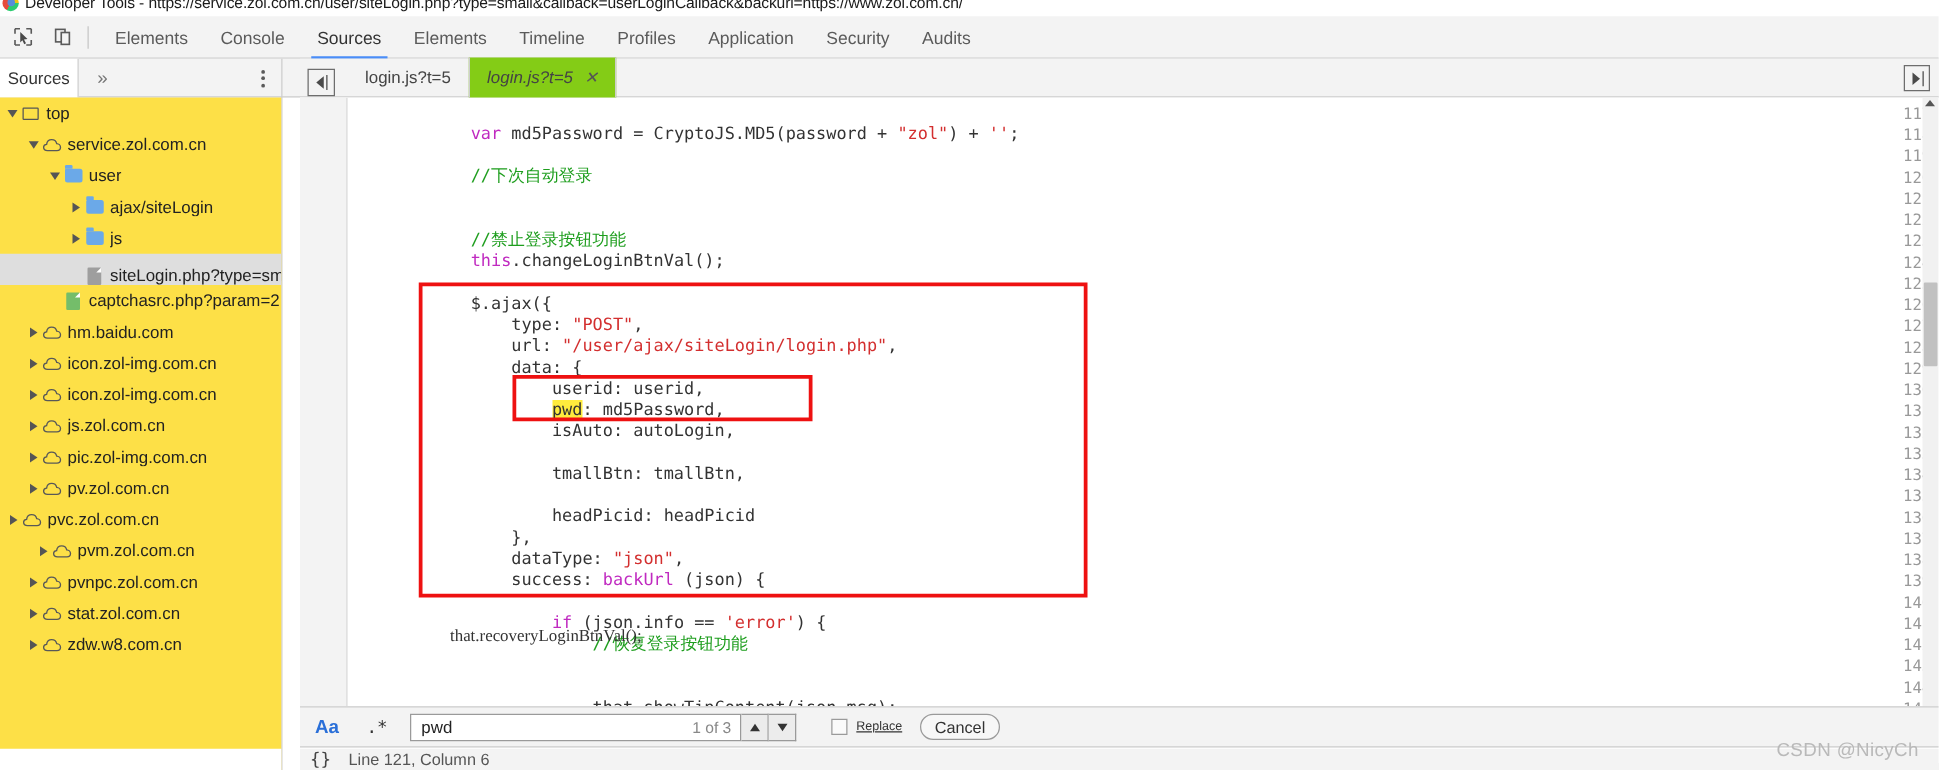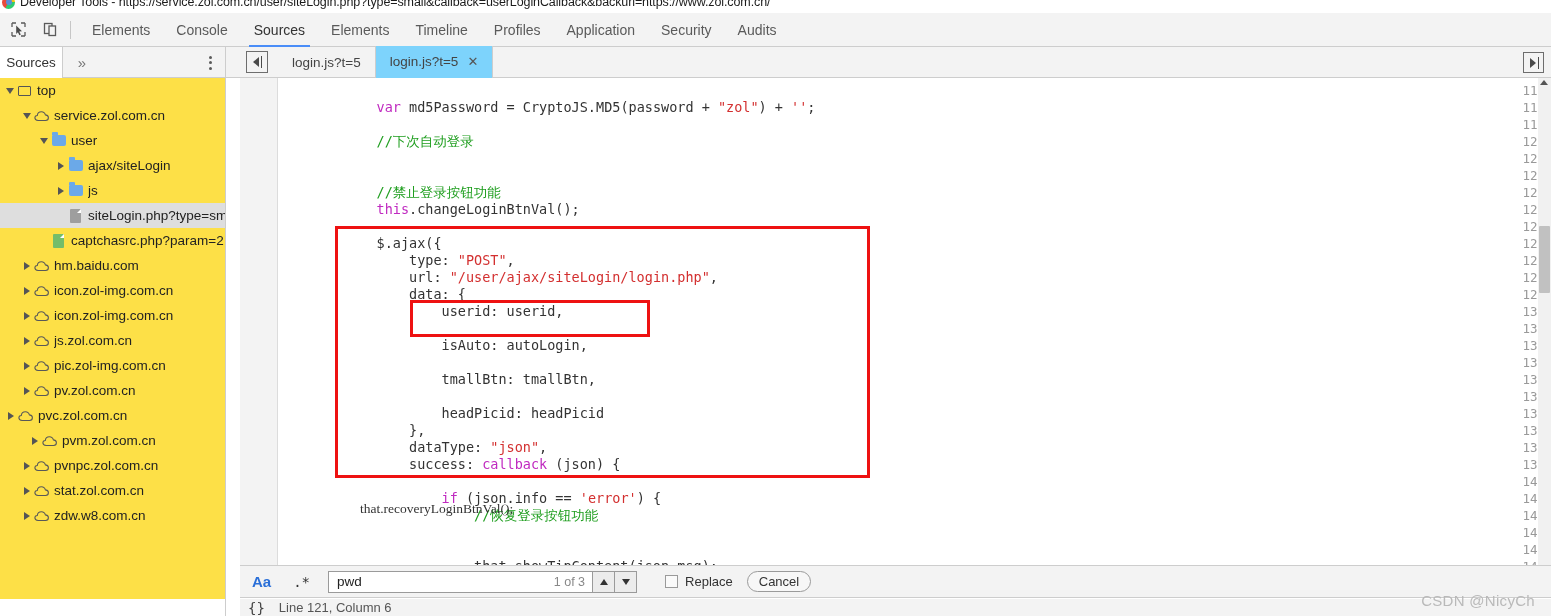--- a/index.html
+++ b/index.html
@@ -94,39 +94,39 @@
 
   .sidebar-sep {
     position: absolute; left: 225px; top: 47px; width: 1px; height: 569px;
     background: #cdcdcd;
   }
 
   
   .editor-tabbar {
     position: absolute; left: 240px; top: 47px; width: 1311px; height: 31px;
     background: #f3f3f3; border-bottom: 1px solid #cdcdcd;
-    display: flex; align-items: center;
+    display: flex; align-items: flex-end;
   }
   .nav-toggle {
     width: 22px; height: 22px; margin-left: 6px; margin-right: 10px;
     border: 1px solid #6d6d6d; display: flex; align-items: center; justify-content: center;
     cursor: pointer; background: #f3f3f3;
   }
   .nav-toggle .tri {
     width: 0; height: 0; border-top: 5px solid transparent; border-bottom: 5px solid transparent;
     border-right: 6px solid #4a4a4a; margin-right: 2px;
   }
   .nav-toggle .bar { width: 1px; height: 12px; background: #4a4a4a; }
   .ftab {
     height: 31px; line-height: 31px; padding: 0 14px;
     font-size: 13.5px; color: #444; cursor: pointer; white-space: nowrap;
   }
   .ftab.active {
-    background: #7dd3fc; border-left: 1px solid #cdcdcd; border-right: 1px solid #cdcdcd;
-    height: 32px; position: relative; z-index: 2;
+    background: #84cc16; border-left: 1px solid #cdcdcd; border-right: 1px solid #cdcdcd;
+    height: 32px; position: relative; z-index: 2; font-style: italic;
   }
   .ftab .x { margin-left: 9px; color: #555; font-size: 13px; cursor: pointer; }
   .panel-right-btn {
     position: absolute; right: 7px; top: 5px;
     width: 21px; height: 21px; border: 1px solid #6d6d6d;
     display: flex; align-items: center; justify-content: center; cursor: pointer;
   }
   .panel-right-btn .tri {
     width: 0; height: 0; border-top: 5px solid transparent; border-bottom: 5px solid transparent;
     border-left: 6px solid #4a4a4a; margin-left: 1px;
@@ -135,21 +135,21 @@
 
   
   .sidebar {
     position: absolute; left: 0; top: 78px; width: 225px; height: 538px;
     background: #fde047; overflow: hidden;
   }
   .tree-row {
     height: 25px; display: flex; align-items: center;
     font-size: 13.5px; color: #222; white-space: nowrap; cursor: pointer;
   }
-  .tree-row.selected { background: #dedede; }
+  .tree-row.selected { background: #dedede; align-items: flex-end; }
   .twisty {
     width: 13px; flex: none; display: flex; align-items: center; justify-content: center;
   }
   .twisty .t-closed {
     width: 0; height: 0; border-top: 4.5px solid transparent; border-bottom: 4.5px solid transparent;
     border-left: 6px solid #555;
   }
   .twisty .t-open {
     width: 0; height: 0; border-left: 4.5px solid transparent; border-right: 4.5px solid transparent;
     border-top: 6px solid #555;
@@ -253,21 +253,21 @@
     border-bottom: 6px solid #333;
   }
   .nav-btn .down {
     width: 0; height: 0; border-left: 4px solid transparent; border-right: 4px solid transparent;
     border-top: 6px solid #333;
   }
   .replace-chk {
     margin-left: 28px; width: 13px; height: 13px; border: 1px solid #9a9a9a; background: #fafafa;
     cursor: pointer;
   }
-  .replace-label { margin-left: 7px; font-size: 13px; color: #333; }
+  .replace-label { margin-left: 7px; font-size: 10px; color: #333; text-decoration: underline; }
   .cancel-btn {
     margin-left: 14px; height: 21px; padding: 0 11px; border: 1px solid #9a9a9a;
     border-radius: 11px; background: #f7f7f7; font-size: 13px; color: #333;
     display: flex; align-items: center; cursor: pointer;
     font-family: "Liberation Sans", sans-serif;
   }
 
   
   .statusbar {
     position: absolute; left: 240px; top: 599px; width: 1311px; height: 17px;
@@ -581,26 +581,27 @@
         <div class="cline" style="top: 55px;"><span>            </span><span class="cm">//下次自动登录</span></div>
         <div class="cline" style="top: 89px;"></div>
         <div class="cline" style="top: 106px;"><span>            </span><span class="cm">//禁止登录按钮功能</span></div>
         <div class="cline" style="top: 123px;"><span>            </span><span class="k">this</span><span>.changeLoginBtnVal();</span></div>
         <div class="cline" style="top: 140px;"></div>
         <div class="cline" style="top: 157px;"><span>            $.ajax({</span></div>
         <div class="cline" style="top: 174px;"><span>                type: </span><span class="st">"POST"</span><span>,</span></div>
         <div class="cline" style="top: 191px;"><span>                url: </span><span class="st">"/user/ajax/siteLogin/login.php"</span><span>,</span></div>
         <div class="cline" style="top: 208px;"><span>                data: {</span></div>
         <div class="cline" style="top: 225px;"><span>                    userid: userid,</span></div>
+        <div class="cline" style="top: 242px;"><span>                    </span><span class="hl">pwd</span><span>: md5Password,</span></div>
         <div class="cline" style="top: 259px;"><span>                    isAuto: autoLogin,</span></div>
         <div class="cline" style="top: 293px;"><span>                    tmallBtn: tmallBtn,</span></div>
         <div class="cline" style="top: 327px;"><span>                    headPicid: headPicid</span></div>
         <div class="cline" style="top: 344px;"><span>                },</span></div>
         <div class="cline" style="top: 361px;"><span>                dataType: </span><span class="st">"json"</span><span>,</span></div>
-        <div class="cline" style="top: 378px;"><span>                success: </span><span class="k">callback</span><span> (json) {</span></div>
+        <div class="cline" style="top: 378px;"><span>                success: </span><span class="k">backUrl</span><span> (json) {</span></div>
         <div class="cline" style="top: 395px;"></div>
         <div class="cline" style="top: 412px;"><span>                    </span><span class="k">if</span><span> (json.info == </span><span class="st">'error'</span><span>) {</span></div>
         <div class="cline" style="top: 429px;"><span>                        </span><span class="cm">//恢复登录按钮功能</span></div>
         <div class="cline" style="top: 422px; font-family: Liberation Serif, serif;"><span>                        that.recoveryLoginBtnVal();</span></div>
         <div class="cline" style="top: 463px;"></div>
         <div class="cline" style="top: 480px;"><span>                        that.showTipContent(json.msg);</span></div>
       </div>
     <div id="annotations">
         <div class="redbox" style="left: 95px; top: 148px; width: 535px; height: 252px;"></div>
         <div class="redbox" style="left: 170px; top: 222px; width: 240px; height: 37px;"></div>

